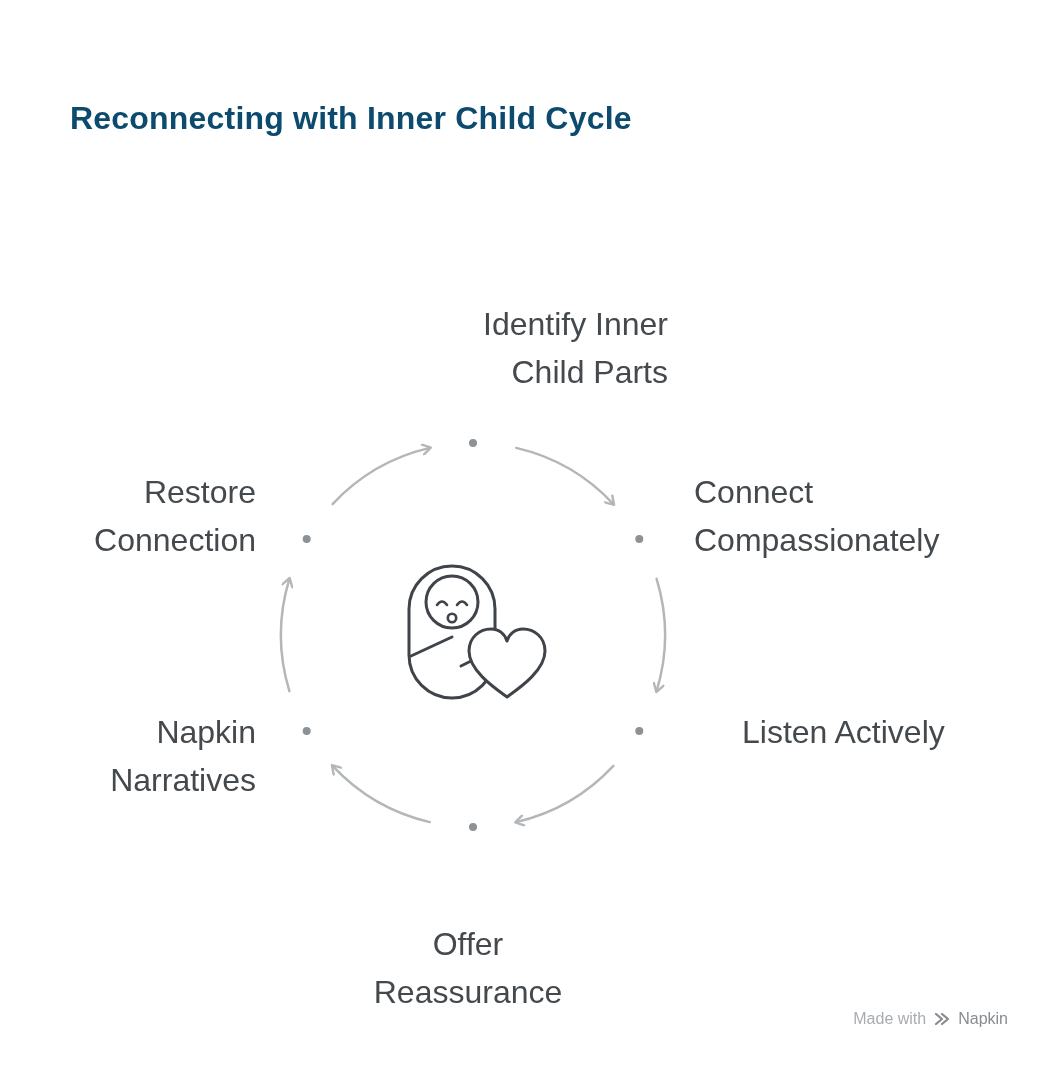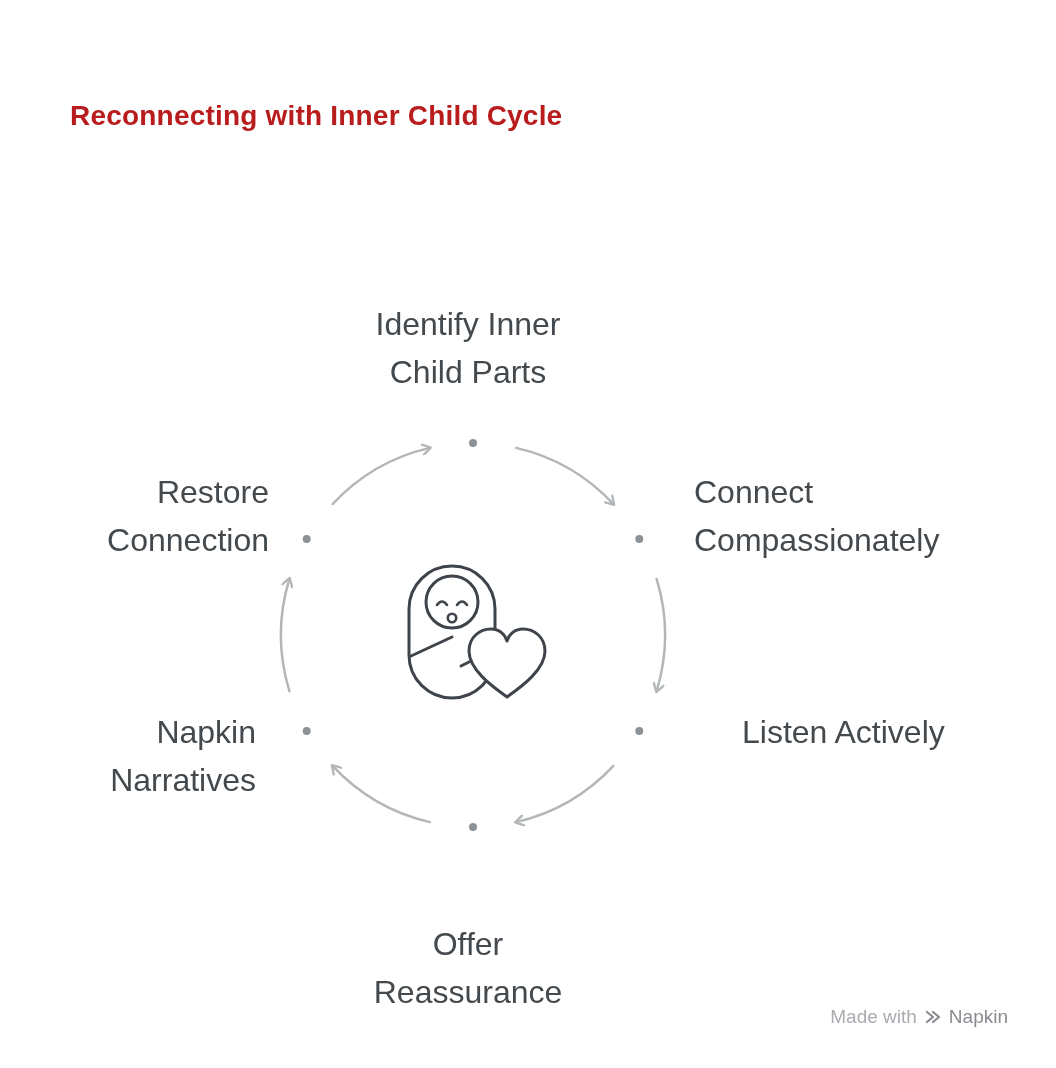--- a/index.html
+++ b/index.html
@@ -11,56 +11,56 @@
     width: 1056px;
     height: 1068px;
     background: #ffffff;
     overflow: hidden;
   }
 
   .title {
     position: absolute;
     left: 70px;
     top: 100px;
-    font-size: 28px;
+    font-size: 32px;
     font-weight: 700;
-    color: #b91c1c;
+    color: #0c4a6e;
     letter-spacing: 0.2px;
   }
 
   .cycle-svg {
     position: absolute;
     left: 0;
     top: 0;
     width: 1056px;
     height: 1068px;
   }
 
   .step-label {
     position: absolute;
     font-size: 32px;
     line-height: 48px;
     color: #44494d;
     white-space: pre-line;
   }
-  .label-top        { left: 268px; top: 300px; width: 400px; text-align: center; }
+  .label-top        { left: 268px; top: 300px; width: 400px; text-align: right; }
   .label-upper-right{ left: 694px; top: 468px; width: 340px; text-align: left; }
   .label-lower-right{ left: 694px; top: 708px; width: 340px; text-align: left; margin-left: 48px; }
   .label-bottom     { left: 268px; top: 876px; width: 400px; text-align: center; margin-top: 44px; }
   .label-lower-left { left: 0px;   top: 708px; width: 256px; text-align: right; }
-  .label-upper-left { left: 13px;   top: 468px; width: 256px; text-align: right; }
+  .label-upper-left { left: 0px;   top: 468px; width: 256px; text-align: right; }
 
   .watermark {
     position: absolute;
     right: 48px;
     bottom: 40px;
     display: flex;
     align-items: center;
     gap: 7px;
-    font-size: 19px;
+    font-size: 16px;
     cursor: pointer;
   }
   .watermark .made-with { color: #a8acb0; }
   .watermark .brand     { color: #888c90; font-weight: 500; }
   .watermark svg { display: block; }
 </style>
 </head>
 <body>
 
 <div class="canvas">

